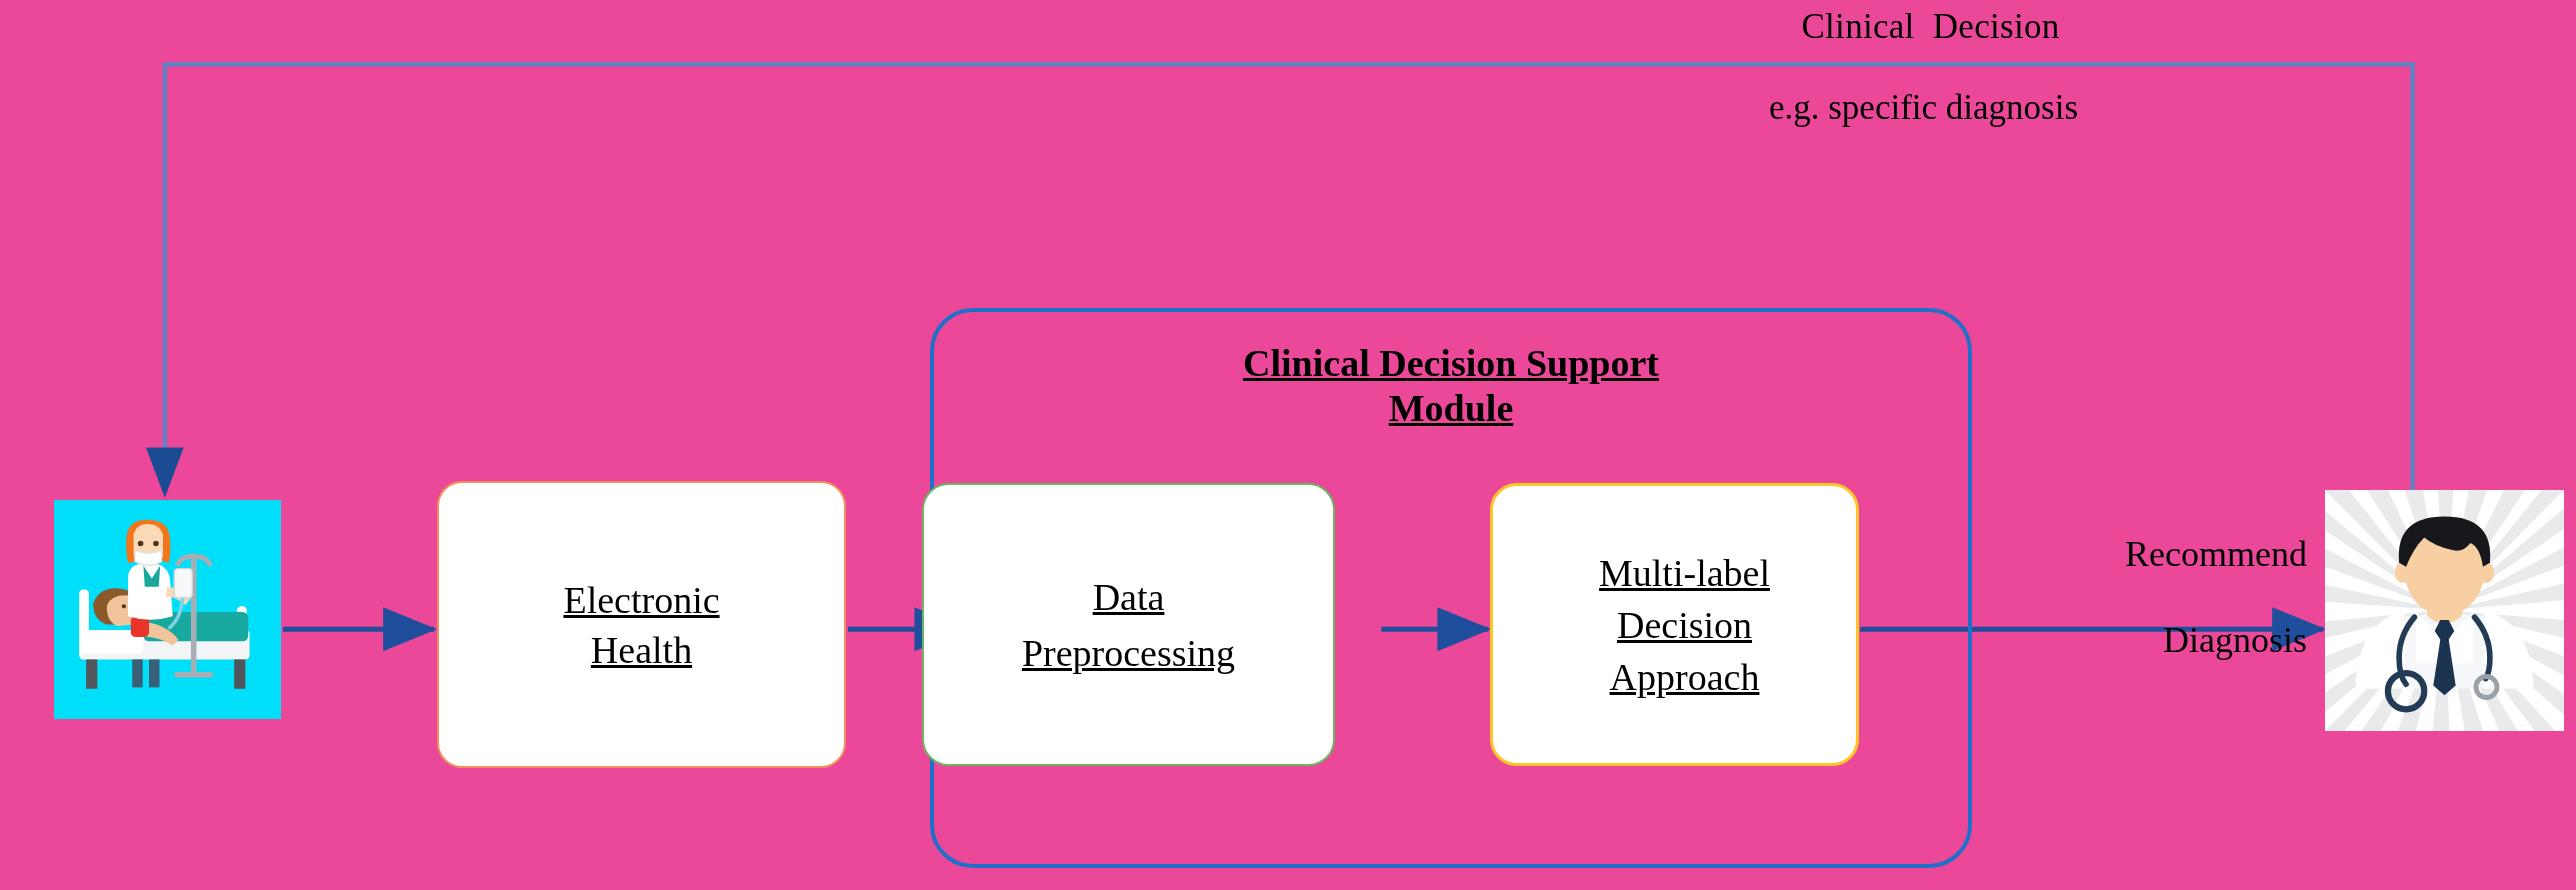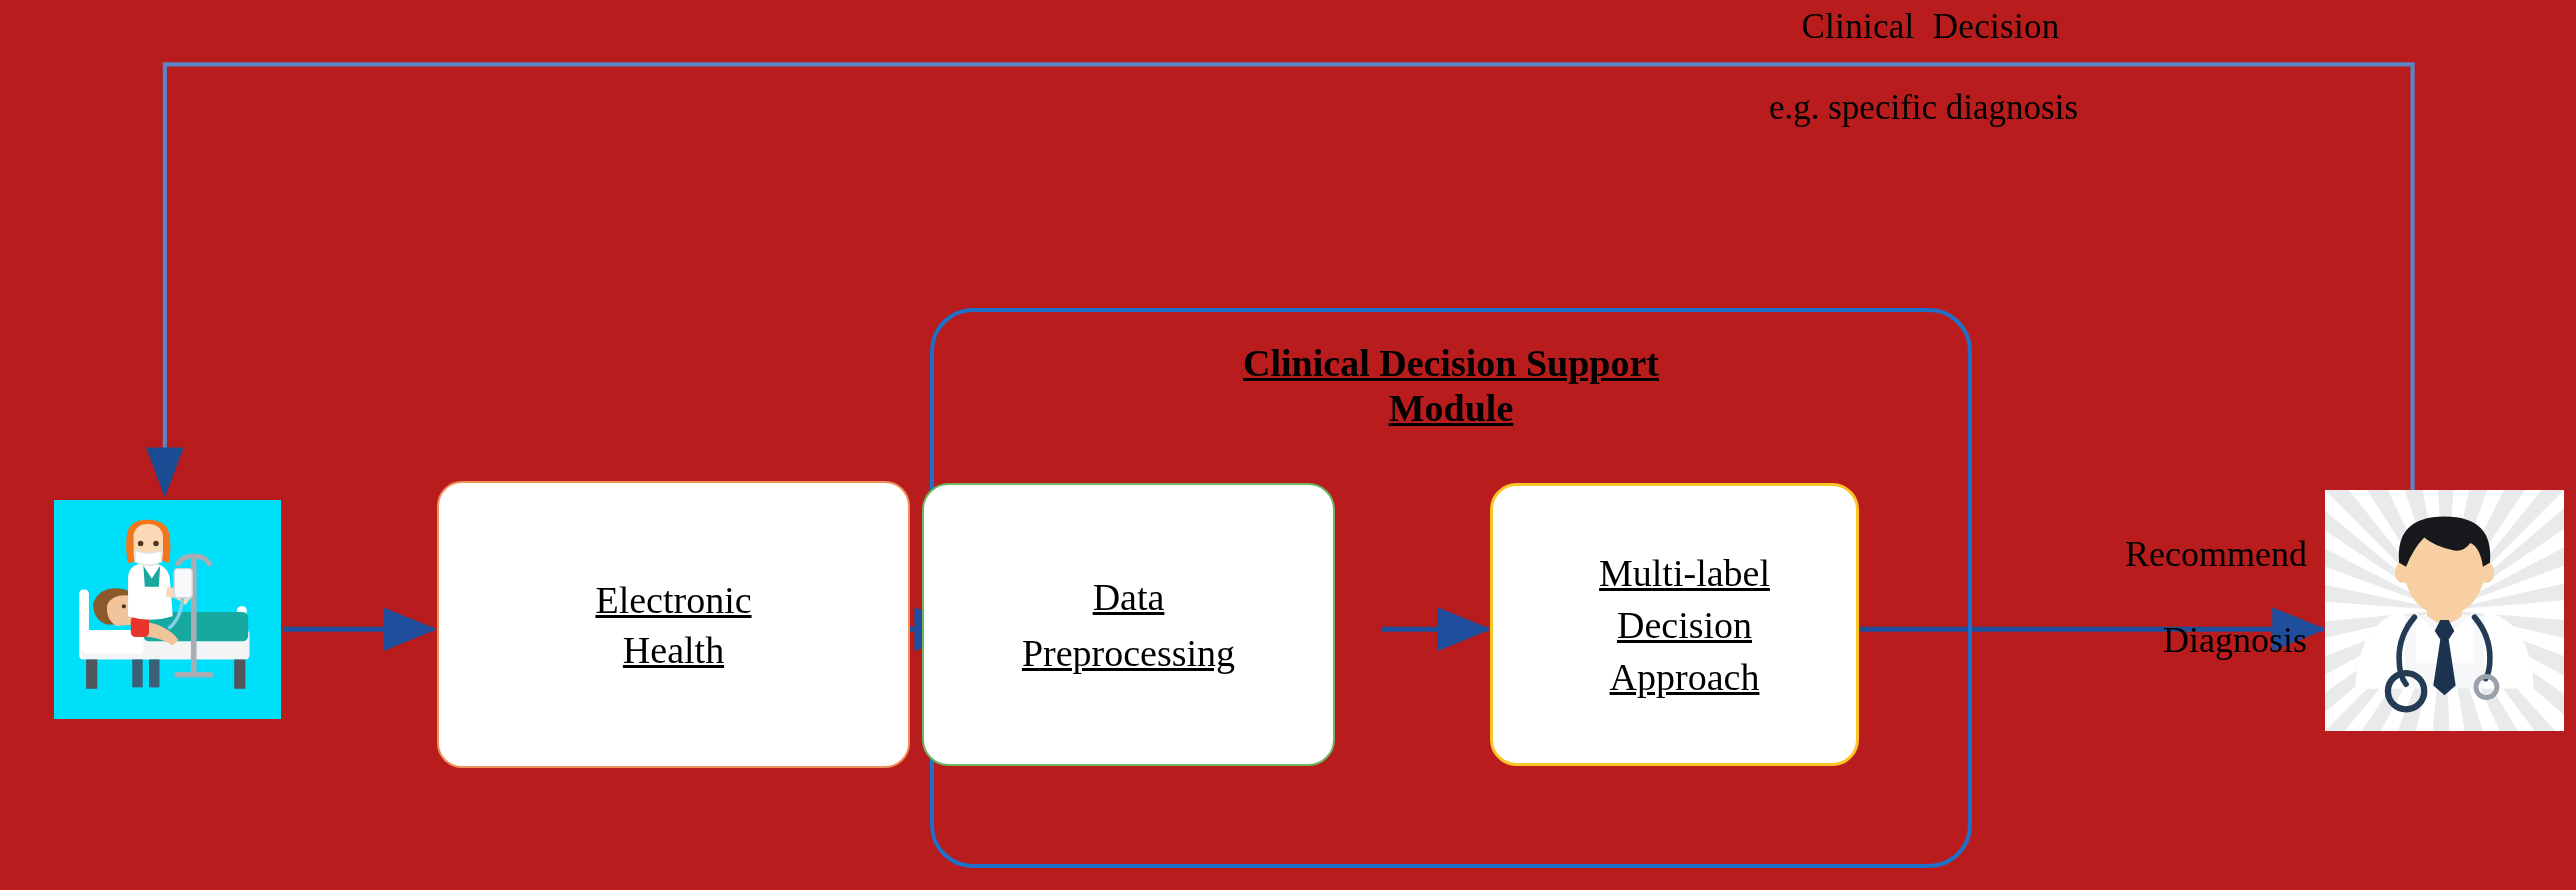--- a/index.html
+++ b/index.html
@@ -7,21 +7,21 @@
     padding: 0;
     background: #ffffff;
   }
   body {
     font-family: "Liberation Serif", "DejaVu Serif", serif;
   }
   #canvas {
     position: relative;
     width: 2576px;
     height: 890px;
-    background: #b91c1c;
+    background: #ec4899;
     overflow: hidden;
   }
   .abs { position: absolute; }
 
   
   .loop-label {
     position: absolute;
     text-align: center;
     color: #000000;
     white-space: pre;
@@ -72,21 +72,21 @@
     align-items: center;
     justify-content: center;
     color: #000000;
     text-align: center;
     text-decoration: underline;
   }
   .proc-box .line { display: block; white-space: pre; }
 
   #ehr-box {
     left: 437px; top: 481px;
-    width: 473px; height: 287px;
+    width: 409px; height: 287px;
     border: 2.8px solid #f0915c;
     border-radius: 25px;
     font-size: 38px;
     line-height: 50px;
   }
 
   #module-box {
     left: 930px; top: 308px;
     width: 1042px; height: 560px;
     border: 4.9px solid #1f70c8;

